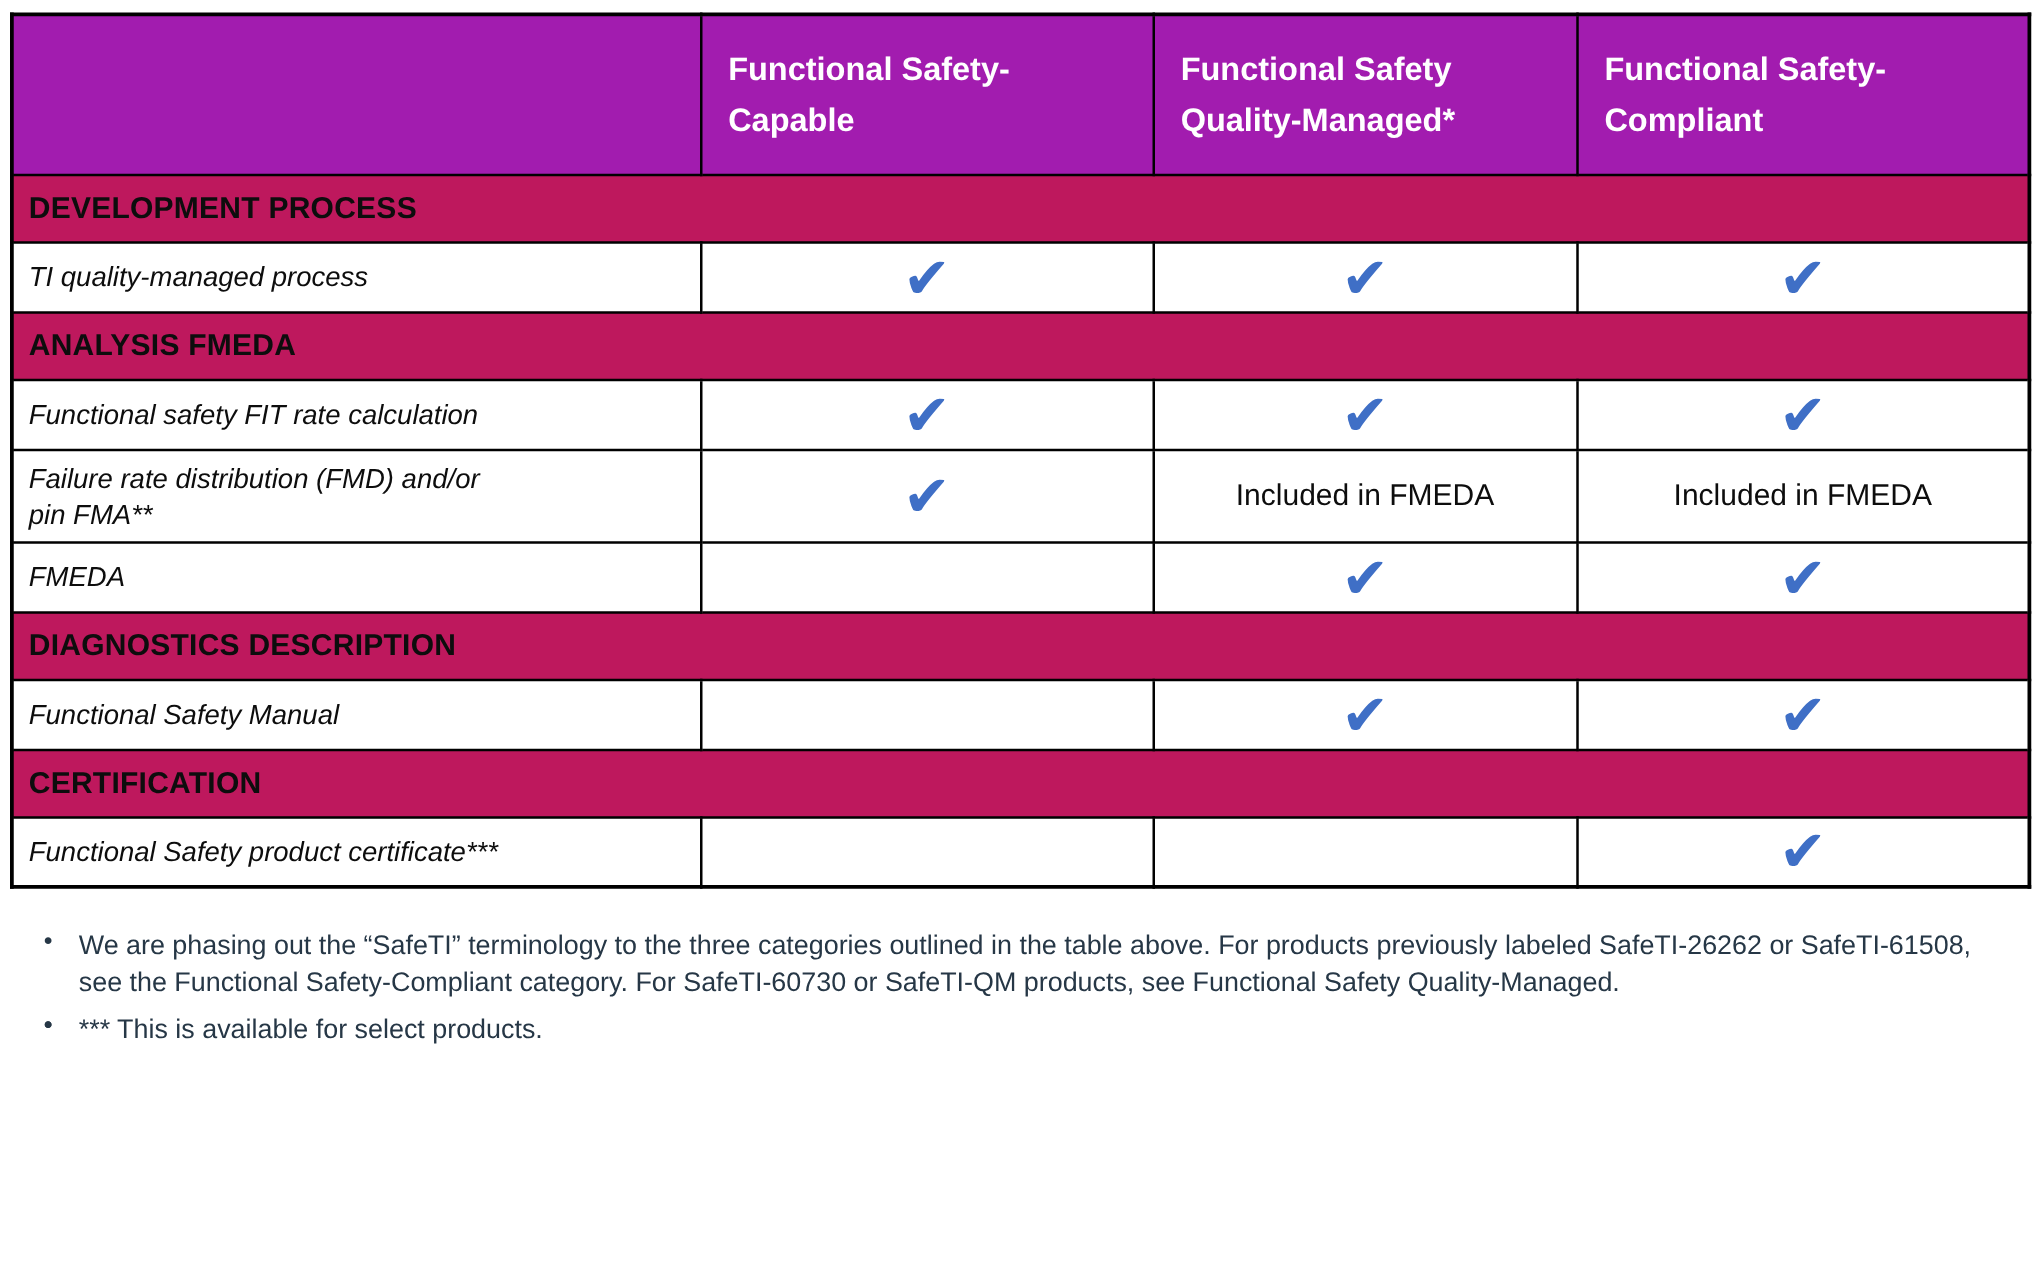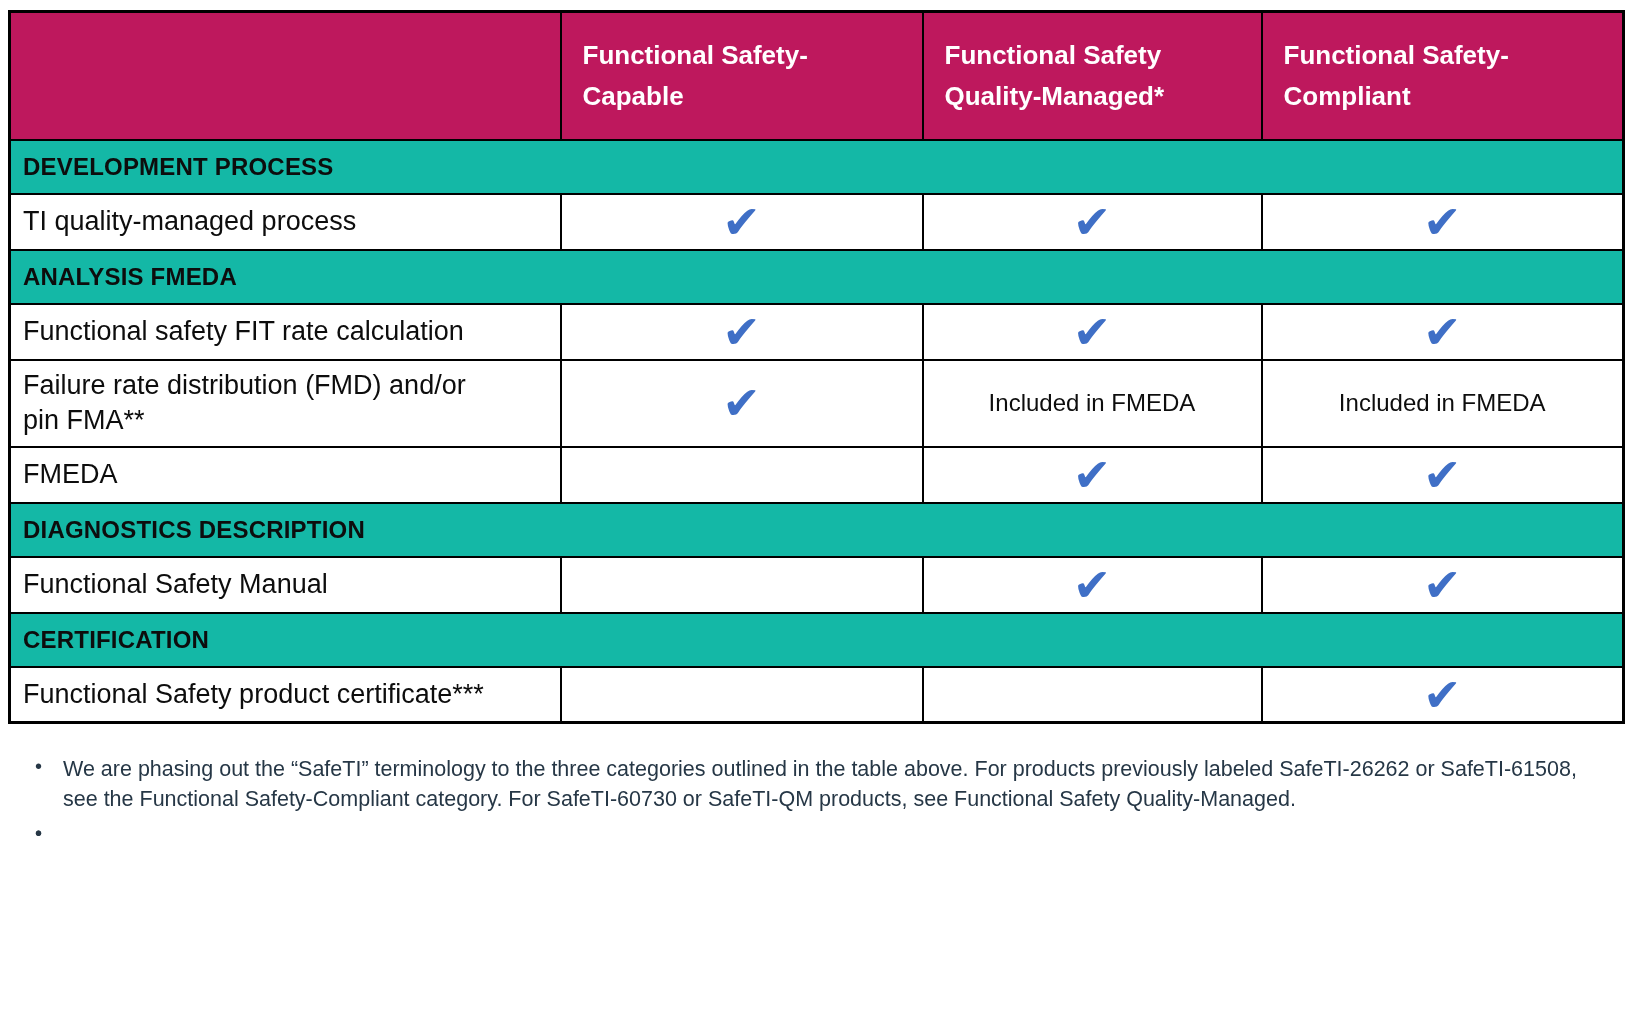--- a/index.html
+++ b/index.html
@@ -22,43 +22,44 @@
     border: 2px solid #000;
     vertical-align: middle;
   }
   col.c-label { width: 551px; }
   col.c-capable { width: 362px; }
   col.c-qm { width: 339px; }
   col.c-compliant { width: 362px; }
 
   th.hdr {
     height: 128px;
-    background: #be185d;
+    background: #a21caf;
     color: #ffffff;
     font-size: 26px;
     font-weight: bold;
     text-align: left;
     padding: 0 10px 0 21px;
     line-height: 1.55;
     white-space: pre-line;
   }
   tr.section td {
     height: 54px;
-    background: #14b8a6;
+    background: #be185d;
     font-weight: bold;
     font-size: 24px;
     padding: 0 10px 0 12px;
     letter-spacing: 0.2px;
   }
   tr.item td { height: 56px; }
   td.label-cell {
-    font-size: 27px;
+    font-size: 22px;
     padding: 7px 10px 7px 12px;
     line-height: 1.32;
     white-space: pre-line;
+    font-style: italic;
   }
   td.vcell {
     text-align: center;
     font-size: 24px;
     padding: 20px 6px;
   }
   td.vcell.check {
     color: #3F6FC6;
     font-family: "DejaVu Sans", sans-serif;
     font-weight: bold;
@@ -164,16 +165,17 @@
   <ul class="footnotes">
     <li>
       <span class="bullet">•</span>
       <span>We are phasing out the “SafeTI” terminology to the three categories outlined in the table above. For products previously labeled SafeTI-26262 or SafeTI-61508, see the Functional Safety-Compliant category. For SafeTI-60730 or SafeTI-QM products, see Functional Safety Quality-Managed.</span>
     </li>
     <li>
       <span class="bullet">•</span>
     </li>
     <li>
       <span class="bullet">•</span>
+      <span>*** This is available for select products.</span>
     </li>
   </ul>
 
 </div>
 
 </body></html>

